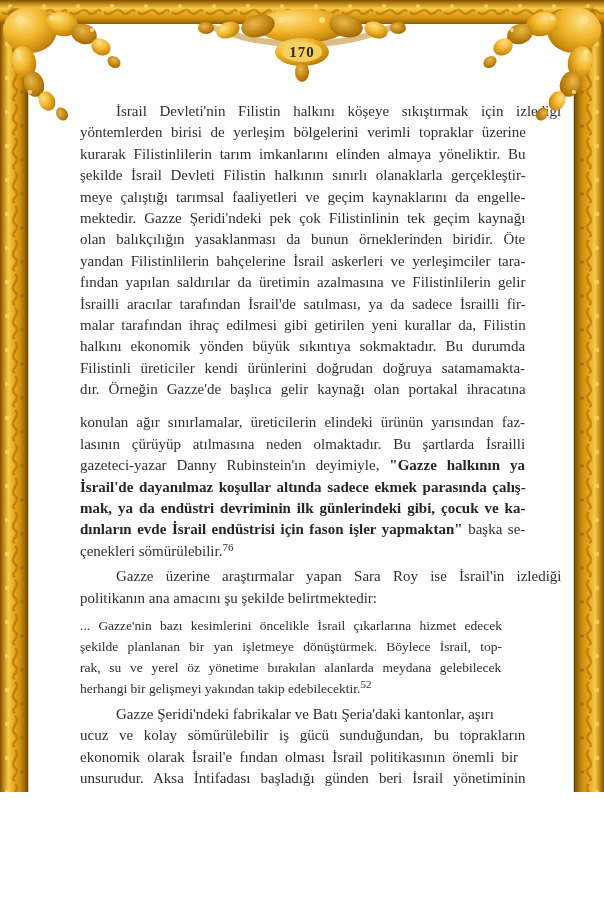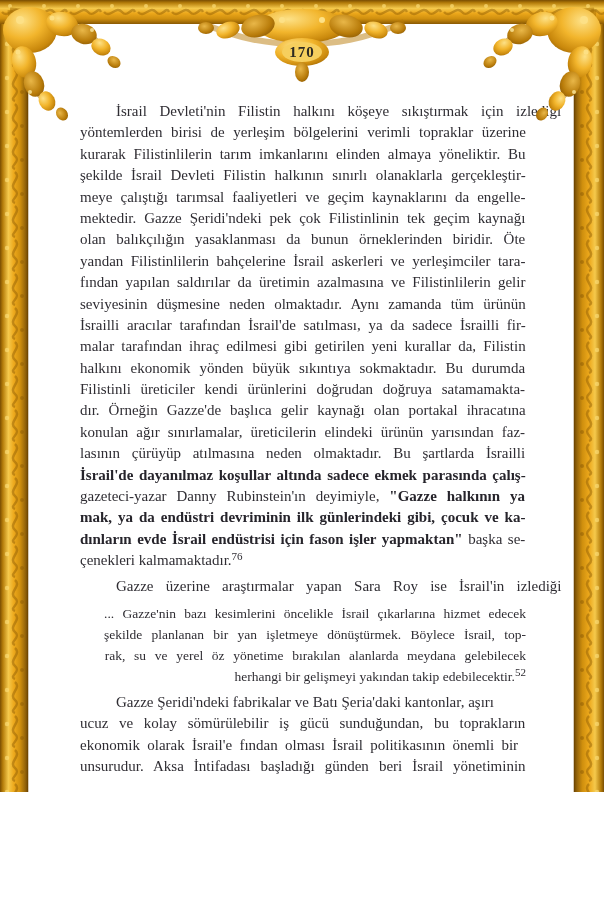--- a/index.html
+++ b/index.html
@@ -11,21 +11,21 @@
   .frame { position:absolute; inset:0; z-index:2; pointer-events:none; }
   .page-number {
     position:absolute; top:44px; left:0; right:0; z-index:3;
     text-align:center; font-size:15px; font-weight:bold; letter-spacing:1px;
     color:#2e2a22;
   }
   .text-block { position:absolute; left:80px; top:101px; width:446px; z-index:1; color:#2f2d33; }
   .para  { font-size:15px; }
   .para .line  { height:21.4px; line-height:21.4px; }
   .p2 { margin-top:4px; }
-  .quote { margin-left:24px; width:422px; font-size:13.5px; margin-top:6px;text-align:right; }
+  .quote { width:422px; font-size:13.5px; margin-top:6px; }
   .quote .line { height:21px; line-height:21px; }
   .p3 { margin-top:5px; }
   .line { white-space:nowrap; }
   .line .bold { font-weight:bold; color:#26242b; }
   .line sup { font-size:11px; vertical-align:5px; line-height:0; }
   .indent-spacer { display:inline-block; width:36px; }
   .footer-title {
     position:absolute; top:856px; left:0; right:0; z-index:1;
     text-align:center; font-size:18px; font-weight:bold;
     letter-spacing:8px; padding-left:8px; color:#9c6450;
@@ -135,36 +135,36 @@
     <div class="para">
         <div class="line" style="word-spacing: 8.85714px;"><span class="indent-spacer"></span><span>İsrail Devleti'nin Filistin halkını köşeye sıkıştırmak için izlediği</span></div>
         <div class="line" style="word-spacing: 4.85714px;"><span>yöntemlerden birisi de yerleşim bölgelerini verimli topraklar üzerine</span></div>
         <div class="line" style="word-spacing: 4px;"><span>kurarak Filistinlilerin tarım imkanlarını elinden almaya yöneliktir. Bu</span></div>
         <div class="line" style="word-spacing: 4.85714px;"><span>şekilde İsrail Devleti Filistin halkının sınırlı olanaklarla gerçekleştir-</span></div>
         <div class="line" style="word-spacing: 4.25px;"><span>meye çalıştığı tarımsal faaliyetleri ve geçim kaynaklarını da engelle-</span></div>
         <div class="line" style="word-spacing: 4.25px;"><span>mektedir. Gazze Şeridi'ndeki pek çok Filistinlinin tek geçim kaynağı</span></div>
         <div class="line" style="word-spacing: 6.71429px;"><span>olan balıkçılığın yasaklanması da bunun örneklerinden biridir. Öte</span></div>
         <div class="line" style="word-spacing: 3.71429px;"><span>yandan Filistinlilerin bahçelerine İsrail askerleri ve yerleşimciler tara-</span></div>
         <div class="line" style="word-spacing: 3.5px;"><span>fından yapılan saldırılar da üretimin azalmasına ve Filistinlilerin gelir</span></div>
-        <div class="line" style="word-spacing: 5.42857px;"><span>seviyesinin düşmesine neden olmaktadır. Aynı zamanda tüm ürünün</span></div>
         <div class="line" style="word-spacing: 4px;"><span>İsrailli aracılar tarafından İsrail'de satılması, ya da sadece İsrailli fir-</span></div>
         <div class="line" style="word-spacing: 3.33333px;"><span>malar tarafından ihraç edilmesi gibi getirilen yeni kurallar da, Filistin</span></div>
         <div class="line" style="word-spacing: 5.14286px;"><span>halkını ekonomik yönden büyük sıkıntıya sokmaktadır. Bu durumda</span></div>
         <div class="line" style="word-spacing: 6px;"><span>Filistinli üreticiler kendi ürünlerini doğrudan doğruya satamamakta-</span></div>
         <div class="line" style="word-spacing: 5.25px;"><span>dır. Örneğin Gazze'de başlıca gelir kaynağı olan portakal ihracatına</span></div>
-        <div class="line" style="word-spacing: 4.28571px;"><span>konulan ağır sınırlamalar, üreticilerin elindeki ürünün yarısından faz-</span></div>
+        <div class="line" style="word-spacing: 4.28571px; margin-top: 12px;"><span>konulan ağır sınırlamalar, üreticilerin elindeki ürünün yarısından faz-</span></div>
         <div class="line" style="word-spacing: 8px;"><span>lasının çürüyüp atılmasına neden olmaktadır. Bu şartlarda İsrailli</span></div>
+        <div class="line" style="word-spacing: 6.16667px;"><span>gazeteci-yazar Danny Rubinstein'ın deyimiyle, </span><span class="bold">"Gazze halkının ya</span></div>
         <div class="line" style="word-spacing: 1.85714px;"><span class="bold">İsrail'de dayanılmaz koşullar altında sadece ekmek parasında çalış-</span></div>
-        <div class="line" style="word-spacing: 6.16667px;"><span>gazeteci-yazar Danny Rubinstein'ın deyimiyle, </span><span class="bold">"Gazze halkının ya</span></div>
         <div class="line" style="word-spacing: 2.2px;"><span class="bold">mak, ya da endüstri devriminin ilk günlerindeki gibi, çocuk ve ka-</span></div>
         <div class="line" style="word-spacing: 1.77778px;"><span class="bold">dınların evde İsrail endüstrisi için fason işler yapmaktan"</span><span> başka se-</span></div>
-        <div class="line"><span>çenekleri kalmamaktadır.</span><sup>76</sup></div>
+        <div class="line"><span>çenekleri sömürülebilir.</span><sup>76</sup></div>
       </div>
     <div class="para p2">
         <div class="line" style="word-spacing: 8.5px;"><span class="indent-spacer"></span><span>Gazze üzerine araştırmalar yapan Sara Roy ise İsrail'in izlediği</span></div>
+        <div class="line"><span>politikanın ana amacını şu şekilde belirtmektedir:</span></div>
       </div>
     <div class="quote">
         <div class="line" style="word-spacing: 4.875px;"><span>... Gazze'nin bazı kesimlerini öncelikle İsrail çıkarlarına hizmet edecek</span></div>
         <div class="line" style="word-spacing: 5.875px;"><span>şekilde planlanan bir yan işletmeye dönüştürmek. Böylece İsrail, top-</span></div>
         <div class="line" style="word-spacing: 5.33333px;"><span>rak, su ve yerel öz yönetime bırakılan alanlarda meydana gelebilecek</span></div>
         <div class="line"><span>herhangi bir gelişmeyi yakından takip edebilecektir.</span><sup>52</sup></div>
       </div>
     <div class="para p3">
         <div class="line"><span class="indent-spacer"></span><span>Gazze Şeridi'ndeki fabrikalar ve Batı Şeria'daki kantonlar, aşırı</span></div>
         <div class="line" style="word-spacing: 6.875px;"><span>ucuz ve kolay sömürülebilir iş gücü sunduğundan, bu toprakların</span></div>

